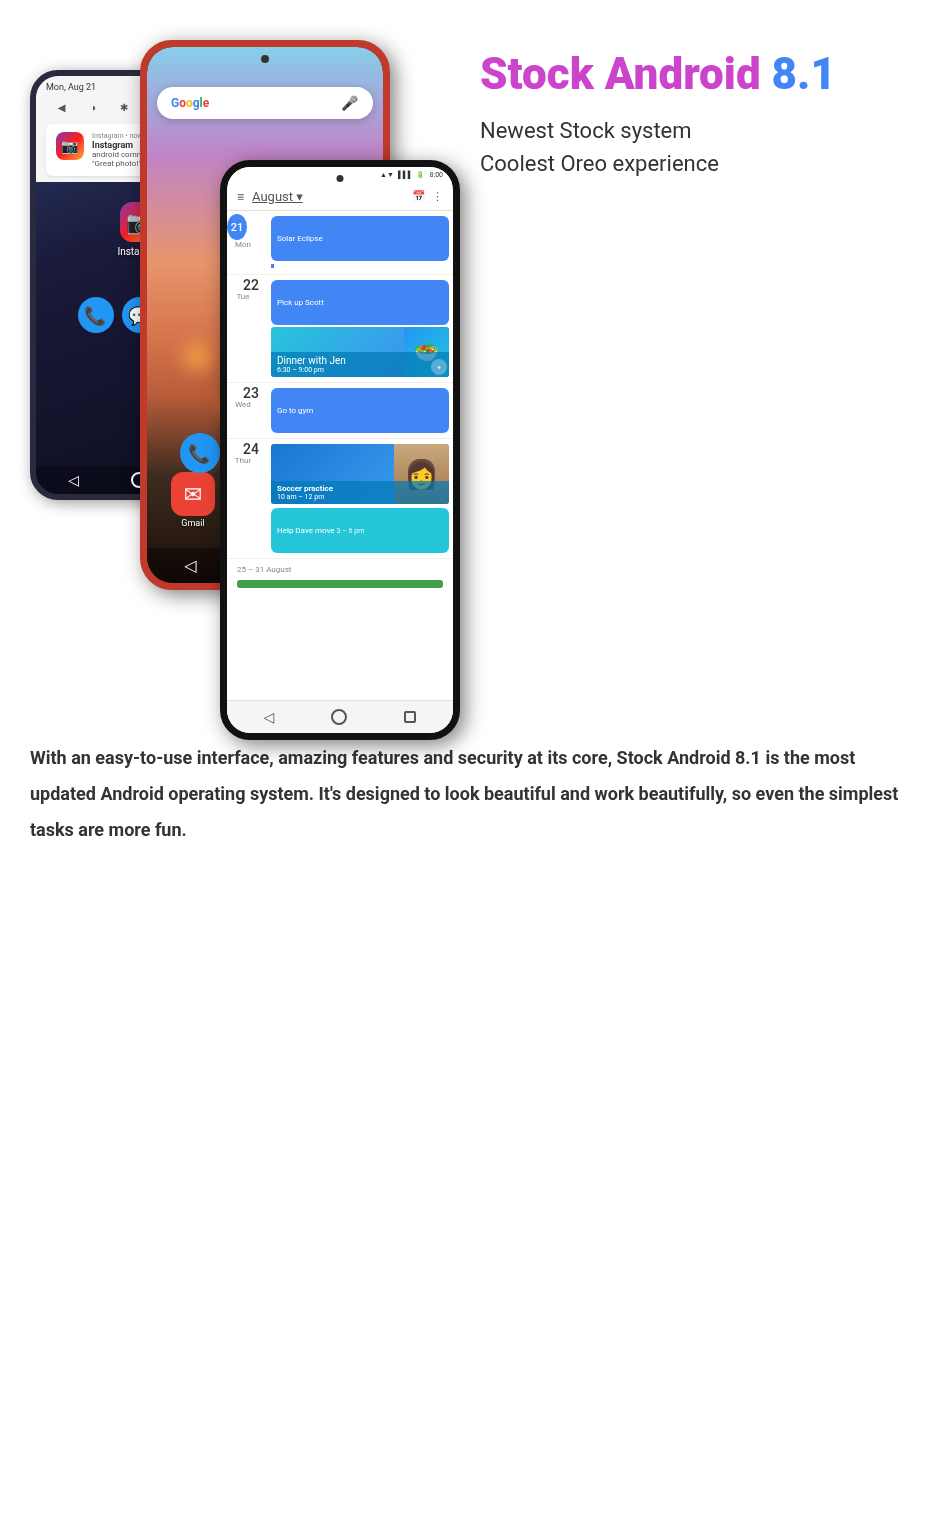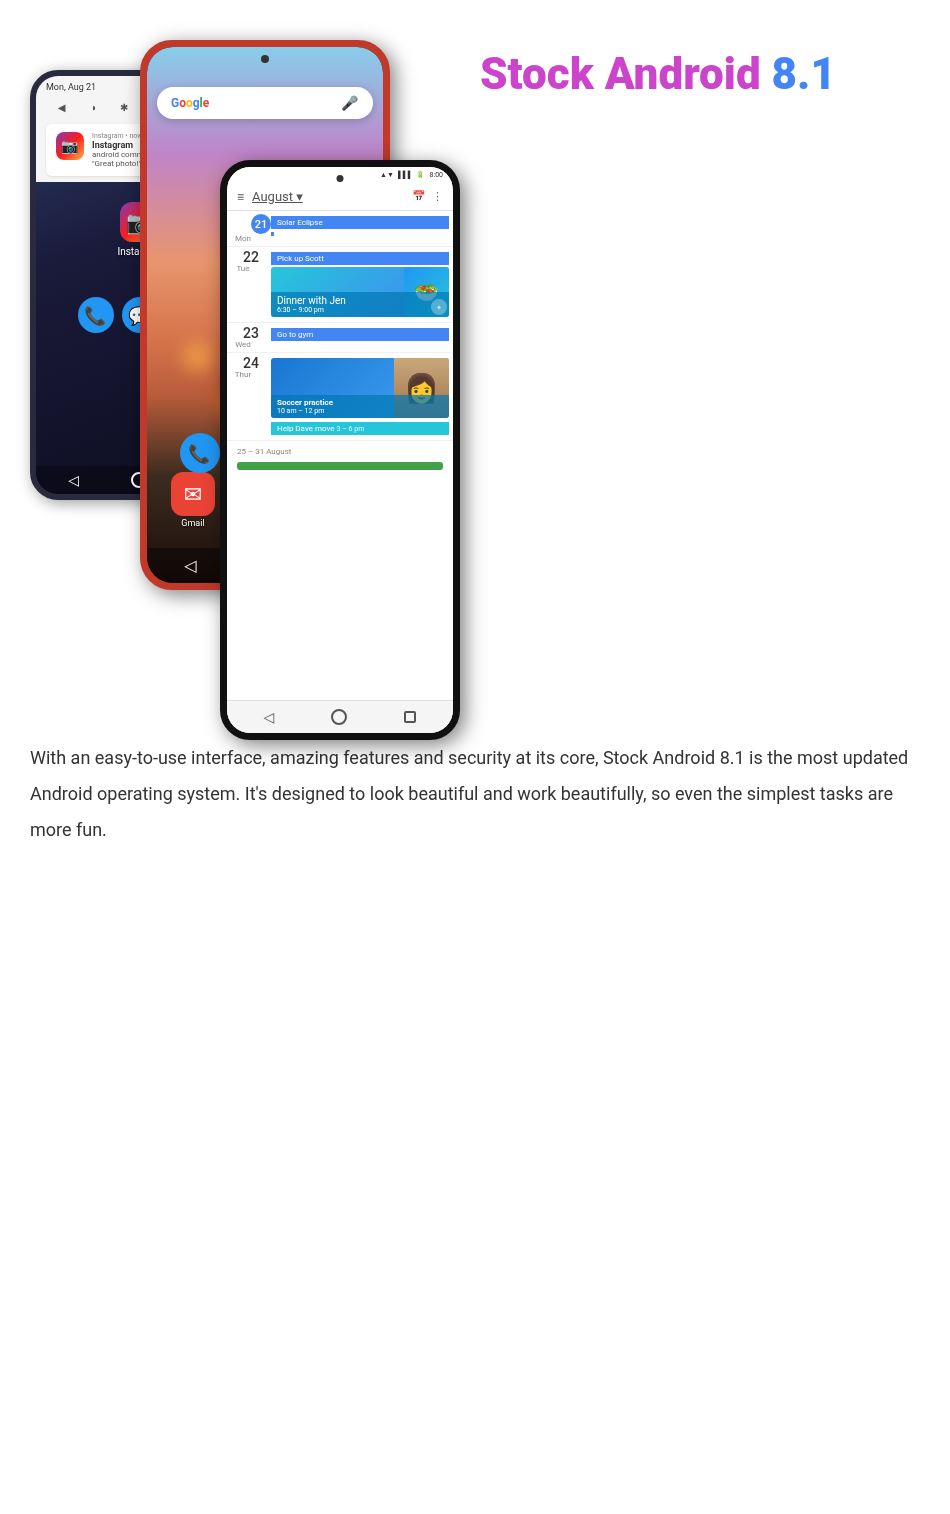--- a/index.html
+++ b/index.html
@@ -378,34 +378,33 @@
       font-weight: 500;
       color: #333;
       line-height: 1;
     }
 
     .day-number.today {
       background: #4285F4;
       color: #fff;
       border-radius: 50%;
       width: 20px;
-      height: 20px;
+      height: 26px;
       display: flex;
       align-items: center;
       justify-content: center;
       font-size: 11px;
-      margin-left: 24px;
     }
 
     .day-name { font-size: 8px; color: #888; text-align: center; }
     .day-events { flex: 1; padding: 2px 4px; display: flex; flex-direction: column; gap: 2px; }
 
     .event-bar {
-      border-radius: 0;
-      padding: 2px 6px;
+      border-radius: 6px;
+      padding: 18px 6px;
       font-size: 8px;
       color: #fff;
       white-space: nowrap;
       overflow: hidden;
       text-overflow: ellipsis;
     }
 
     .event-blue { background: #4285F4; }
     .event-teal { background: #26C6DA; }
 
@@ -472,20 +471,21 @@
       font-size: 22px;
       color: #333;
       line-height: 1.5;
     }
 
     
     .bottom-section {
       display: flex;
       gap: 30px;
       margin-top: 40px;
+      font-weight: bold;
     }
 
     .description-text {
       flex: 1;
       font-size: 18px;
       color: #333;
       line-height: 2;
     }
 
     
@@ -732,20 +732,24 @@
           </div>
         </div>
       </div>
 
     </div>
 
     <div class="right-text">
       <div class="title-android">
         <span class="title-stock">Stock Android </span><span class="title-version">8.1</span>
       </div>
+      <div class="subtitle-text">
+        <span>Newest Stock system</span><br>
+        <span>Coolest Oreo experience</span>
+      </div>
     </div>
 
   </div>
 
   <div class="bottom-section">
     <div class="description-text">
       <p>With an easy-to-use interface, amazing features and security at its core, Stock Android 8.1 is the most updated Android operating system. It's designed to look beautiful and work beautifully, so even the simplest tasks are more fun.</p>
     </div>
   </div>
 

